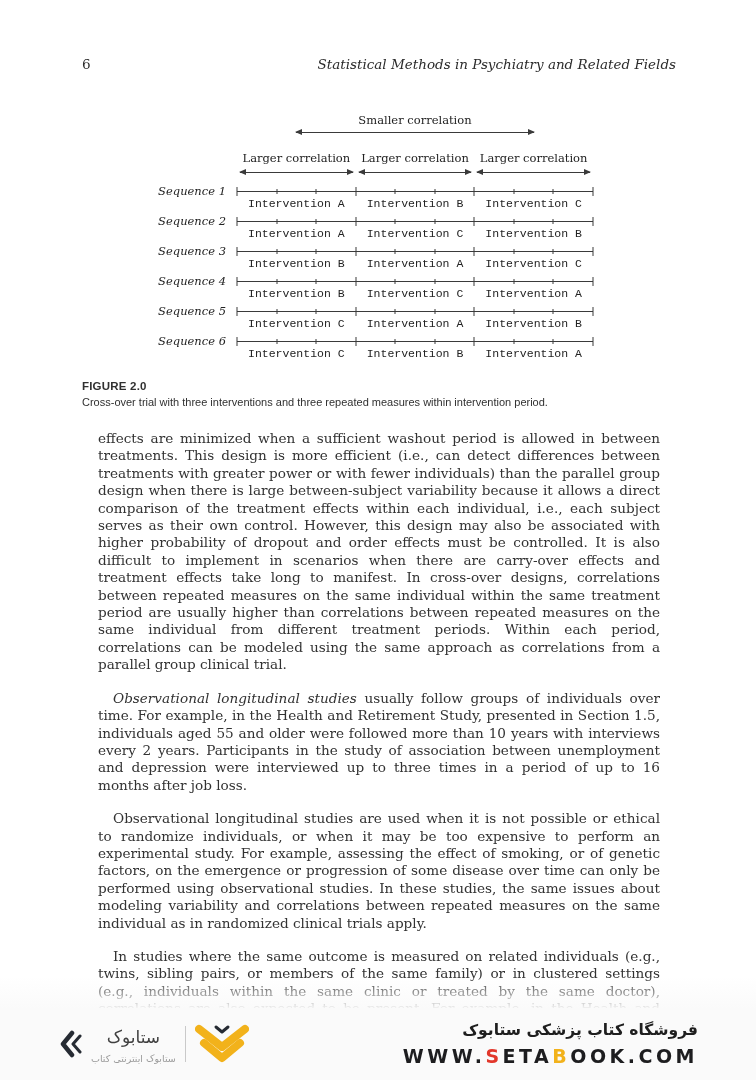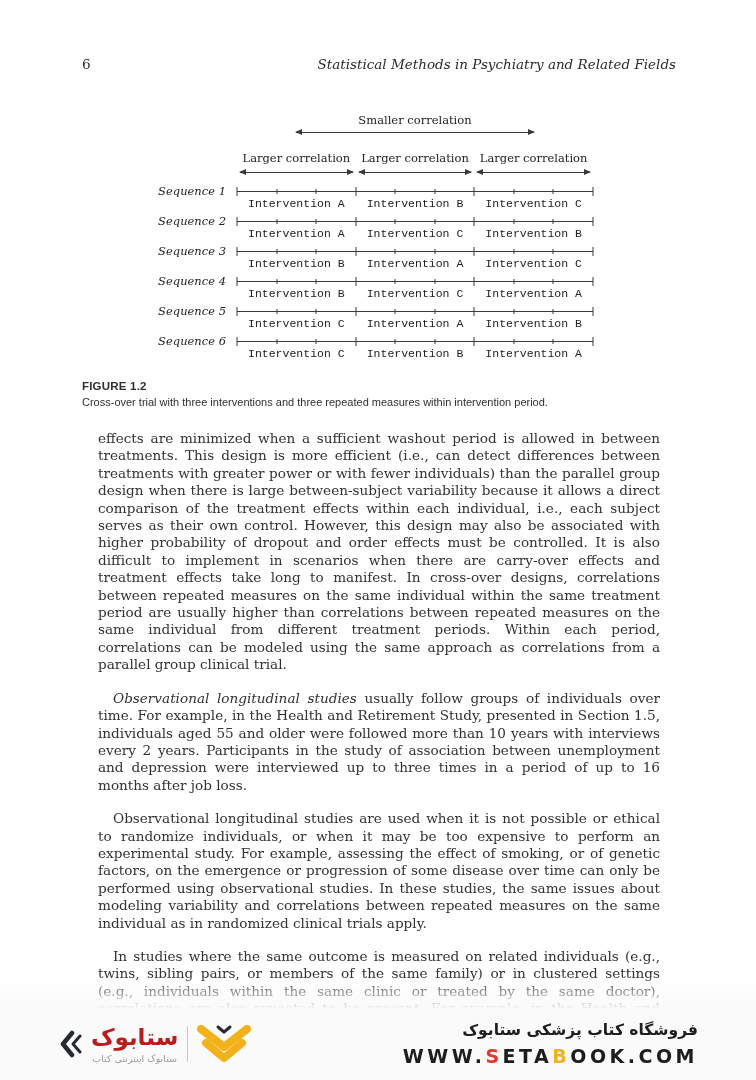--- a/index.html
+++ b/index.html
@@ -73,21 +73,21 @@
   }
   .footer {
     position: absolute; left: 0; right: 0; bottom: 0; height: 72px;
     background: #fafafa; z-index: 3;
     display: flex; align-items: center; justify-content: space-between;
     padding: 0 58px 0 60px;
     font-family: "DejaVu Sans", "Liberation Sans", sans-serif;
   }
   .logo { display: flex; align-items: center; gap: 9px; }
   .logo-text-col { display: flex; flex-direction: column; align-items: center; }
-  .logo-fa { font-size: 23px; font-weight: bold; color: #b91c1c; direction: rtl; line-height: 26px; }
+  .logo-fa { font-size: 17px; font-weight: normal; color: #404040; direction: rtl; line-height: 26px; }
   .logo-tagline { font-size: 9.5px; color: #9a9a9a; direction: rtl; margin-top: 3px; letter-spacing: 0.5px; }
   .logo-divider { width: 1px; height: 36px; background: #c9c9c9; }
   .footer-right { text-align: right; }
   .store-name-fa { font-size: 15.5px; font-weight: 600; color: #1e1e1e; direction: rtl; }
   .url { margin-top: 6px; font-size: 19px; font-weight: bold; letter-spacing: 3.5px; color: #1d1d1f; white-space: nowrap; }
 </style>
 </head>
 <body>
 
 <div class="page">
@@ -297,21 +297,21 @@
           <div class="diag-area">
             <span class="iv">Intervention C</span>
             <span class="iv">Intervention B</span>
             <span class="iv">Intervention A</span>
           </div>
         </div>
       </div>
     </div>
 
     <div class="caption">
-      <div class="cap-label">FIGURE 1.2</div>
+      <div class="cap-label">FIGURE 2.0</div>
       <div class="cap-text">Cross-over trial with three interventions and three repeated measures within intervention period.</div>
     </div>
 
     <div class="bodytext">
       <p><i></i><span>effects are minimized when a sufficient washout period is allowed in between treatments. This design is more efficient (i.e., can detect differences between treatments with greater power or with fewer individuals) than the parallel group design when there is large between-subject variability because it allows a direct comparison of the treatment effects within each individual, i.e., each subject serves as their own control. However, this design may also be associated with higher probability of dropout and order effects must be controlled. It is also difficult to implement in scenarios when there are carry-over effects and treatment effects take long to manifest. In cross-over designs, correlations between repeated measures on the same individual within the same treatment period are usually higher than correlations between repeated measures on the same individual from different treatment periods. Within each period, correlations can be modeled using the same approach as correlations from a parallel group clinical trial.</span></p>
       <p class="indent"><i>Observational longitudinal studies</i><span> usually follow groups of individuals over time. For example, in the Health and Retirement Study, presented in Section 1.5, individuals aged 55 and older were followed more than 10 years with interviews every 2 years. Participants in the study of association between unemployment and depression were interviewed up to three times in a period of up to 16 months after job loss.</span></p>
       <p class="indent"><i></i><span>Observational longitudinal studies are used when it is not possible or ethical to randomize individuals, or when it may be too expensive to perform an experimental study. For example, assessing the effect of smoking, or of genetic factors, on the emergence or progression of some disease over time can only be performed using observational studies. In these studies, the same issues about modeling variability and correlations between repeated measures on the same individual as in randomized clinical trials apply.</span></p>
       <p class="indent"><i></i><span>In studies where the same outcome is measured on related individuals (e.g., twins, sibling pairs, or members of the same family) or in clustered settings (e.g., individuals within the same clinic or treated by the same doctor), correlations are also expected to be present. For example, in the Health and Retirement Study, data were collected on married individuals. In the mother–infant study presented in Section 1.5, there are positive correlations between mothers and their infants. Correlations may be naturally occurring (e.g., individuals living together or genetically related are expected to exhibit some level of correlation on some responses) or may be introduced by the researcher via the study design. For</span></p>
     </div>
   </div>

